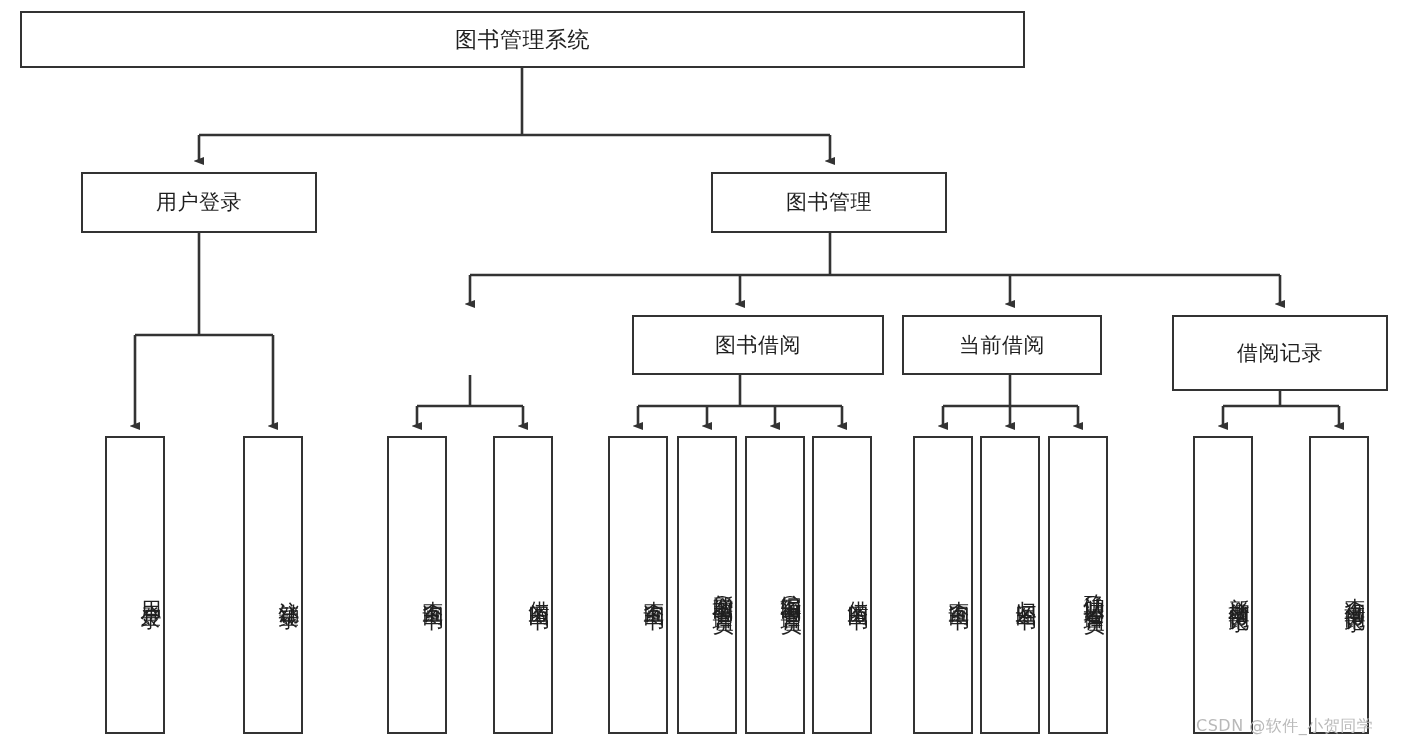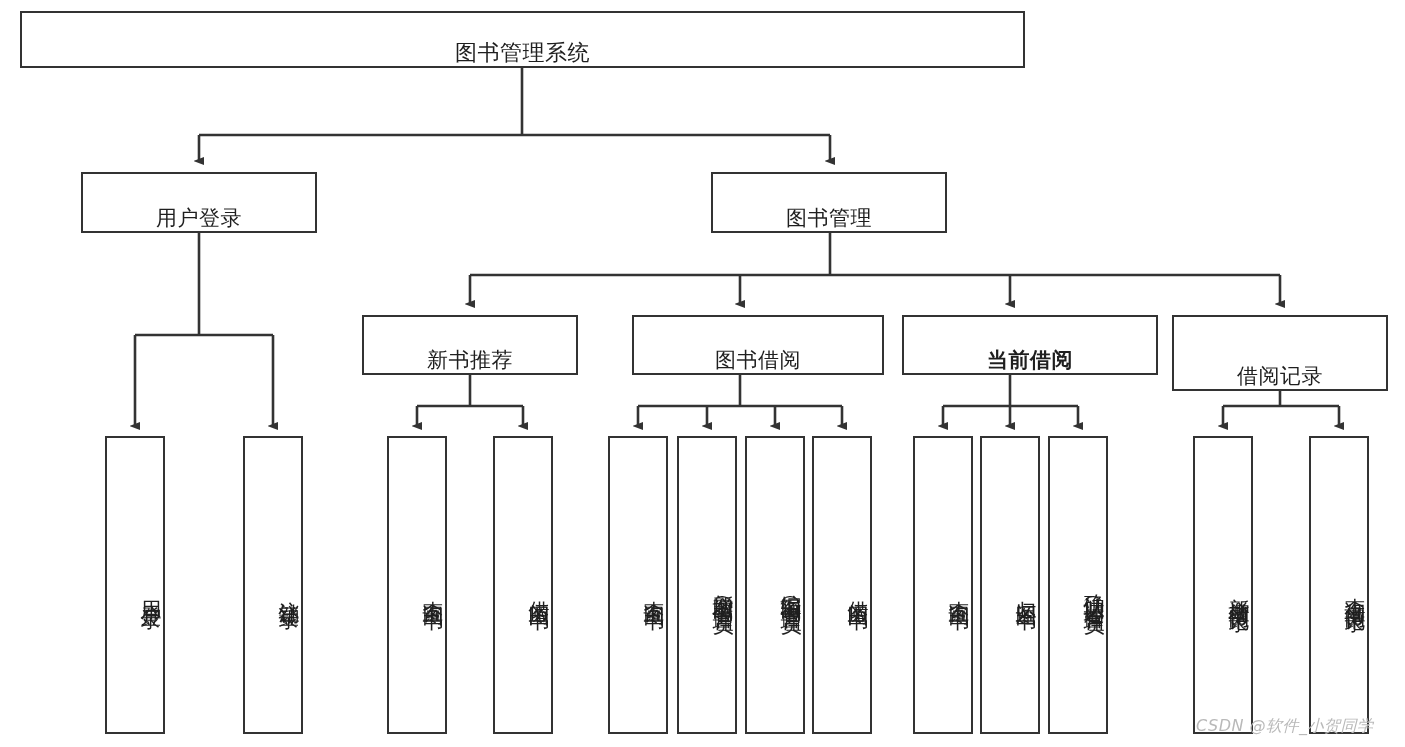--- a/index.html
+++ b/index.html
@@ -21,21 +21,21 @@
     width:1405px;
     height:747px;
     pointer-events:none;
   }
   .node{
     position:absolute;
     box-sizing:border-box;
     background:#ffffff;
     border:2.5px solid #333333;
     display:flex;
-    align-items:flex-end;
+    align-items:center;
     justify-content:center;
     text-align:center;
     color:#1f1f1f;
     line-height:1.18;
   }
   .node.h{            
     font-size:21px;
     letter-spacing:0.5px;
   }
   .node.root{
@@ -53,21 +53,20 @@
   .node.v span{
     display:block;
   }
   .watermark{
     position:absolute;
     font-size:16px;
     color:#b9b9b9;
     letter-spacing:0.5px;
     white-space:nowrap;
     user-select:none;
-    font-style:italic;
   }
 </style>
 </head>
 <body>
 
 <div id="canvas">
 
   <svg id="wires" viewBox="0 0 1405 747" xmlns="http://www.w3.org/2000/svg">
     <defs>
       <marker id="arrow" markerWidth="10" markerHeight="10" refX="5" refY="5" orient="auto" markerUnits="userSpaceOnUse">
@@ -125,29 +124,26 @@
   </div>
 
   <div class="node h" style="left:81px; top:172px; width:236px; height:61px;">
     <span>用户登录</span>
   </div>
 
   <div class="node h" style="left:711px; top:172px; width:236px; height:61px;">
     <span>图书管理</span>
   </div>
 
-  <div class="node h" style="left:362px; top:315px; width:216px; height:60px;">
-    <span>新书推荐</span>
-  </div>
 
   <div class="node h" style="left:632px; top:315px; width:252px; height:60px;">
     <span>图书借阅</span>
   </div>
 
-  <div class="node h" style="left:902px; top:315px; width:256px; height:60px;font-weight:bold;">
+  <div class="node h" style="left:902px; top:315px; width:200px; height:60px;">
     <span>当前借阅</span>
   </div>
 
   <div class="node h" style="left:1172px; top:315px; width:216px; height:76px;">
     <span>借阅记录</span>
   </div>
 
   <div class="node v" style="left:105px; top:436px; width:60px; height:298px;">
     <span>用户登录</span>
   </div>

